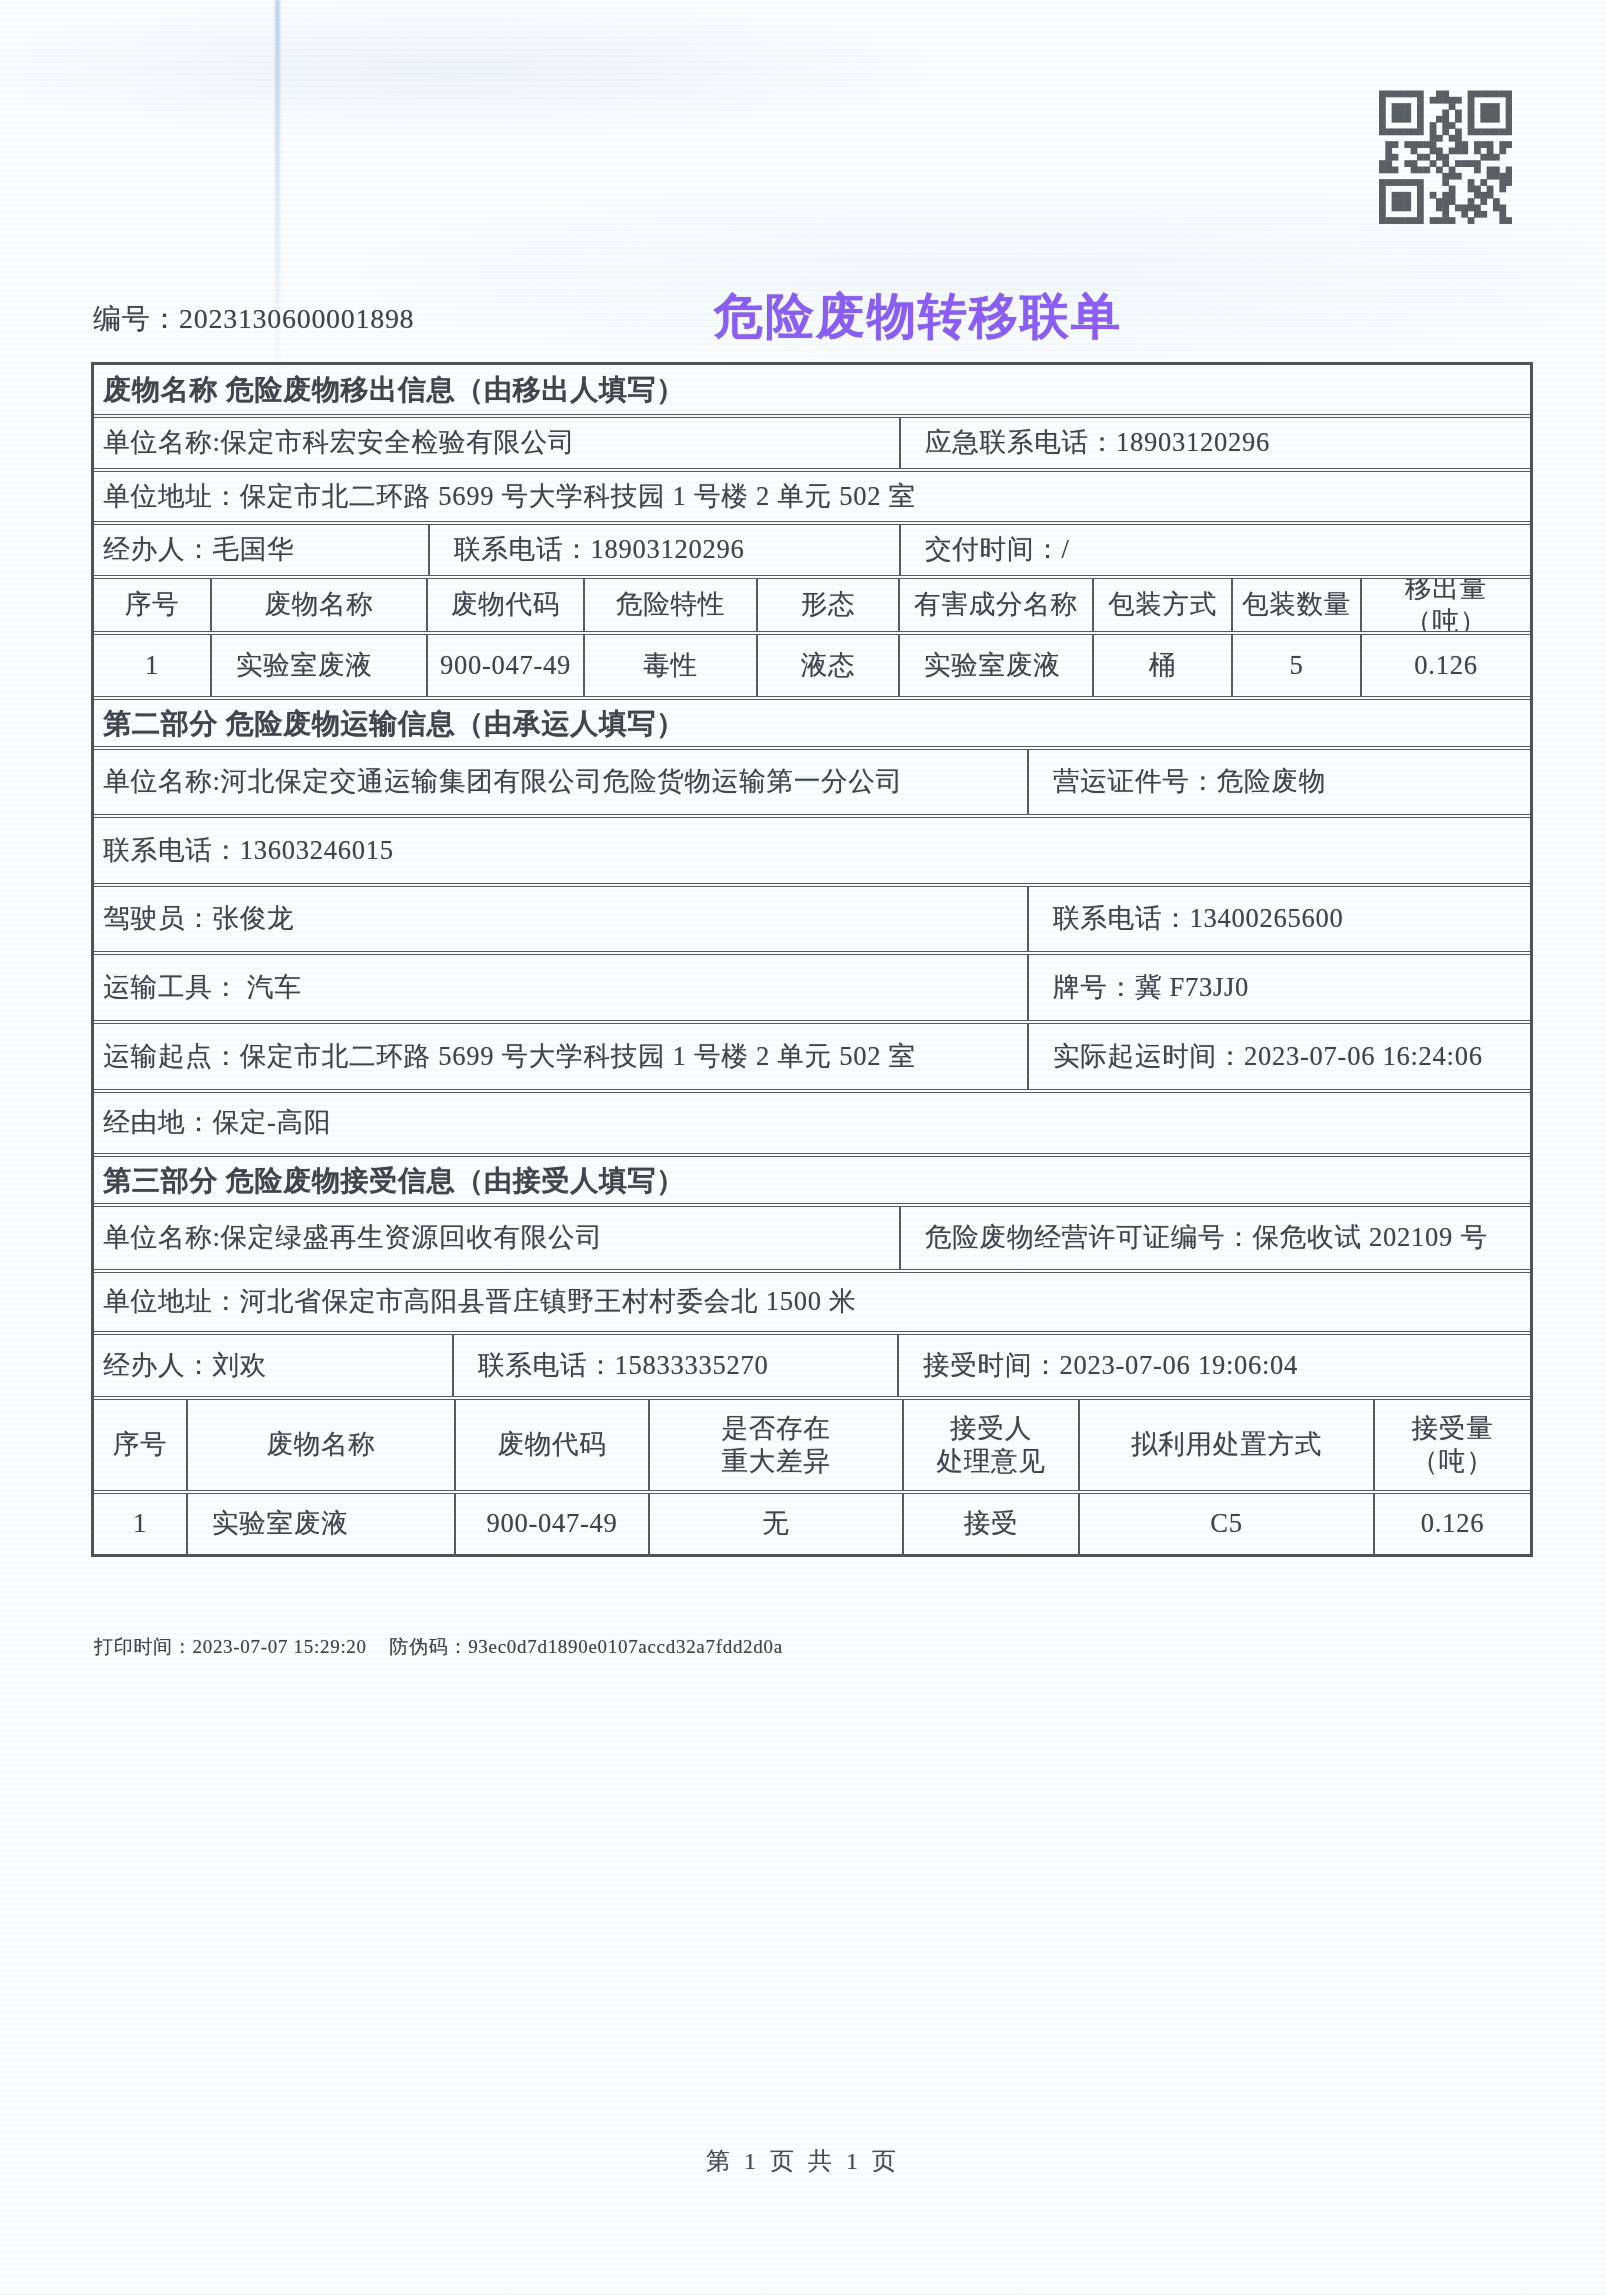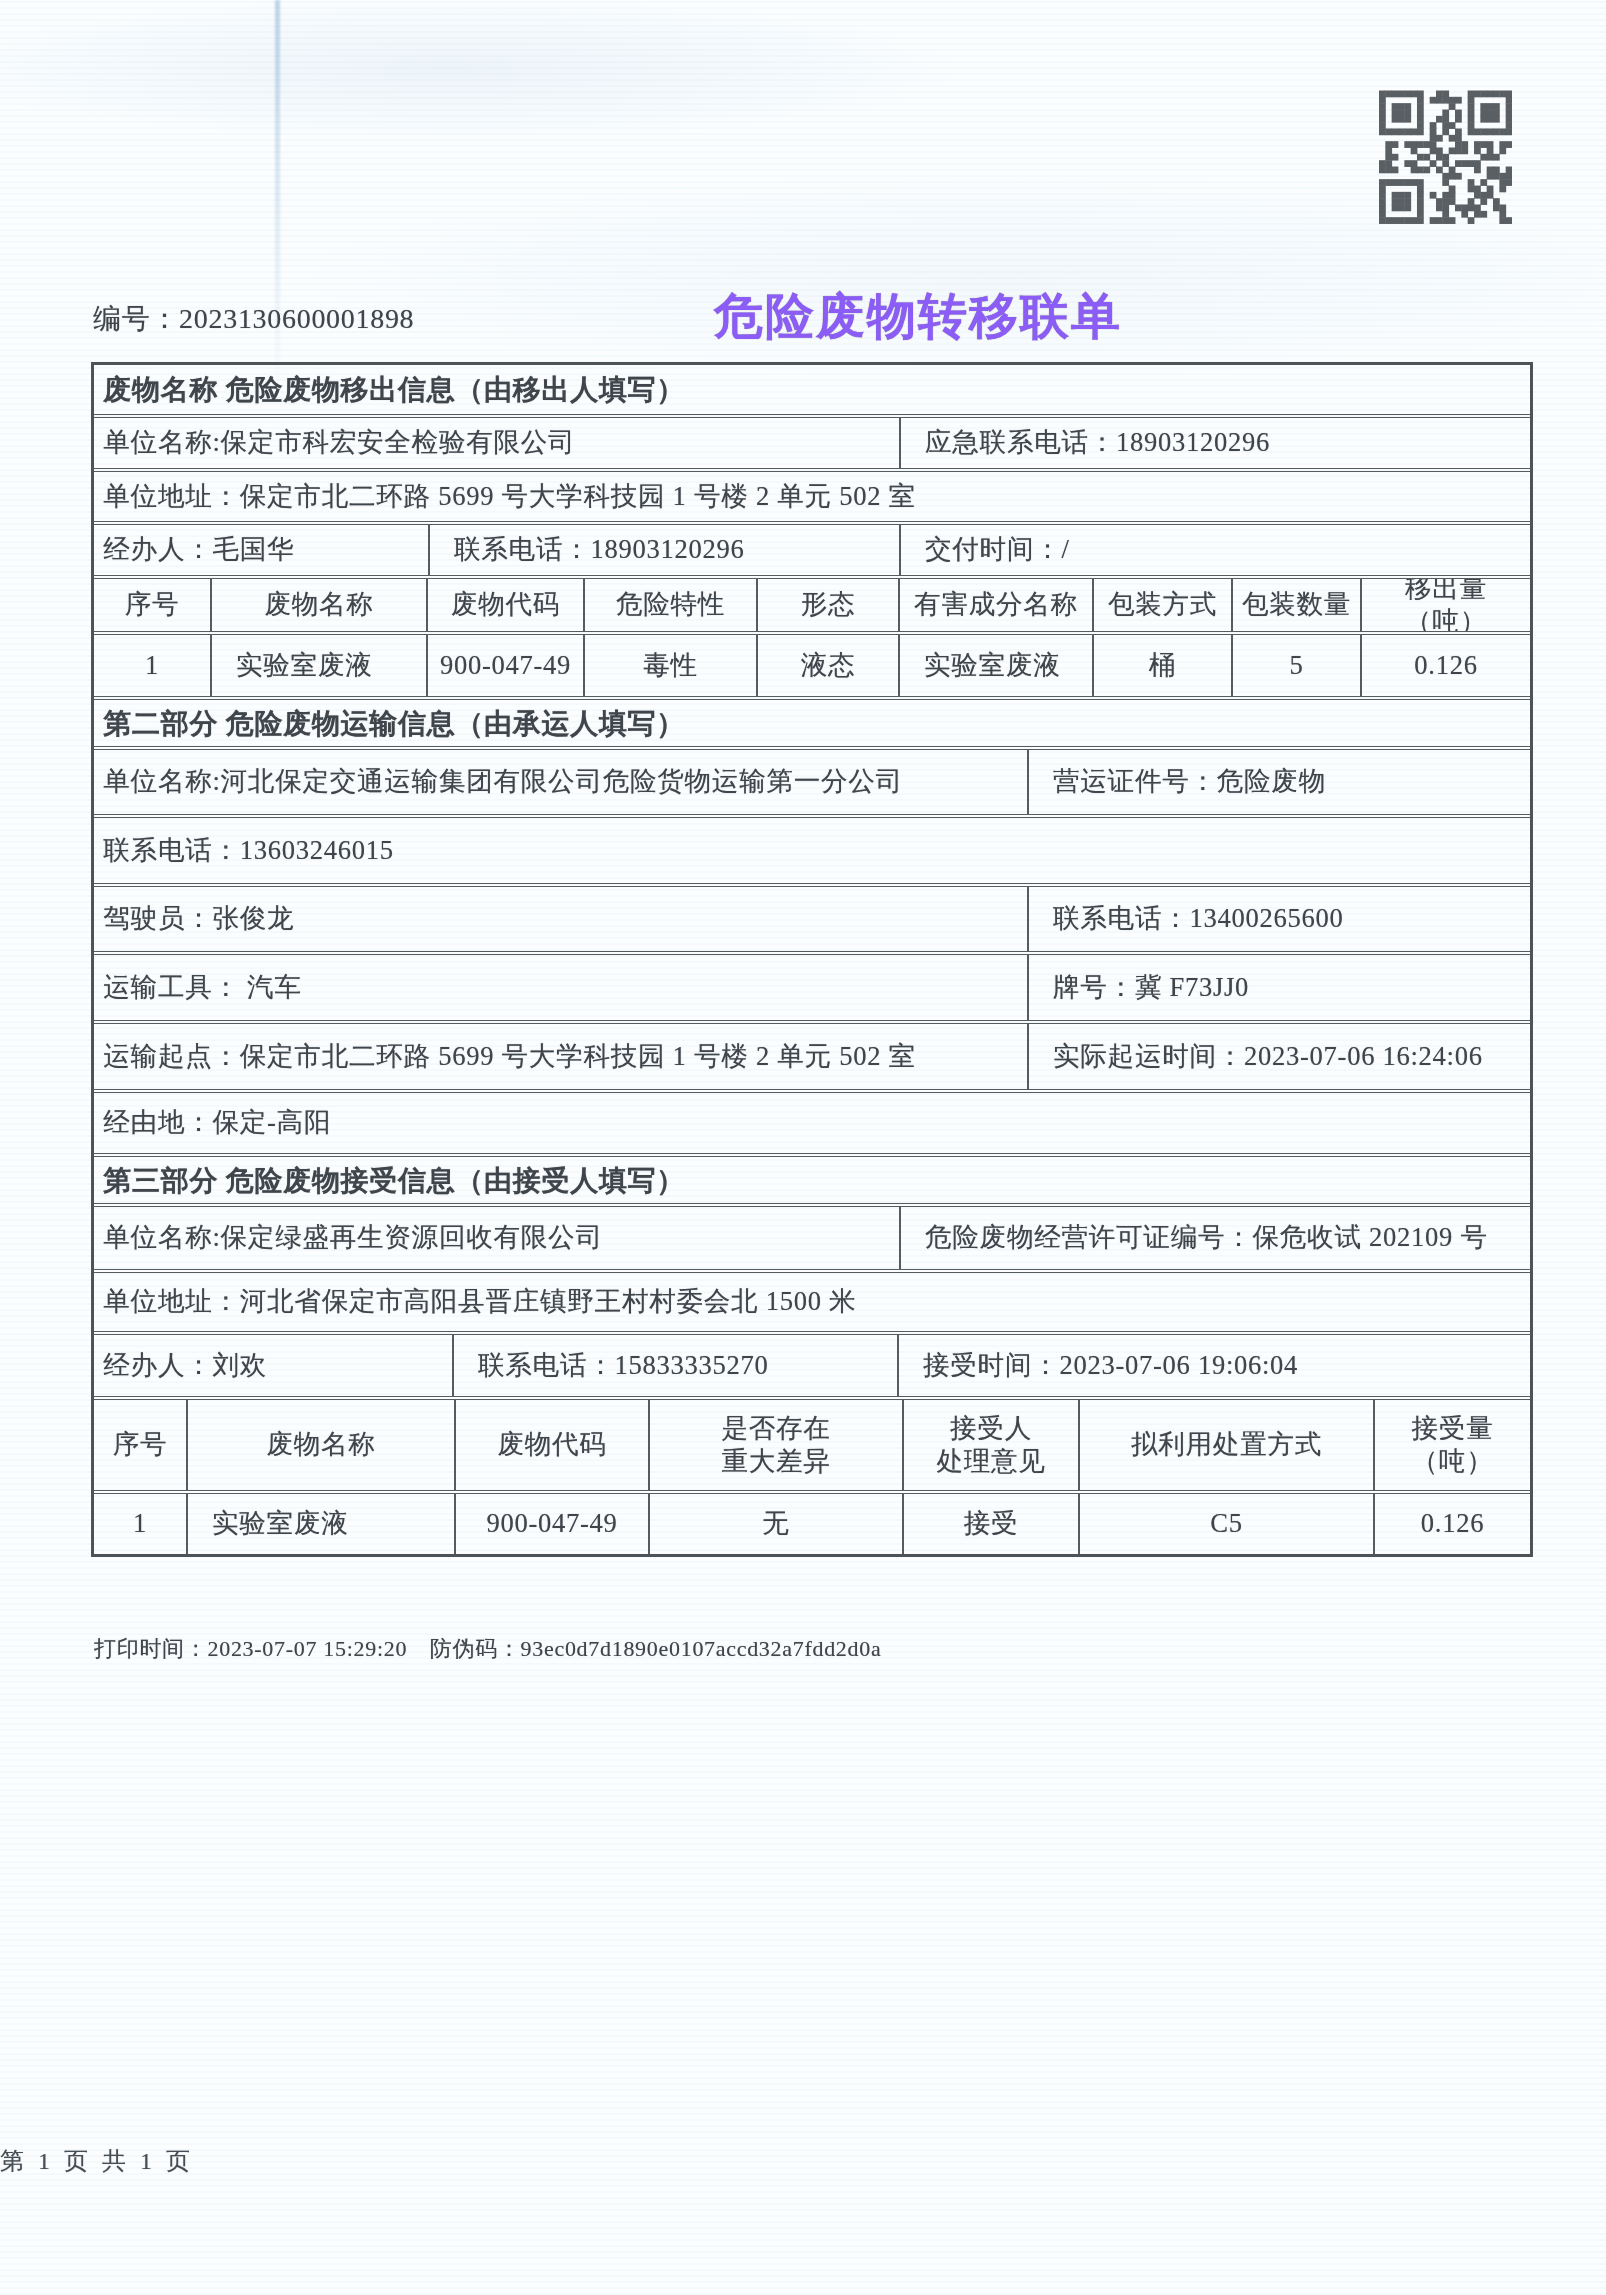--- a/index.html
+++ b/index.html
@@ -53,25 +53,25 @@
   .g-1   { grid-template-columns:1fr; }
   .g-s1n { grid-template-columns:805px auto; }
   .g-s1a { grid-template-columns:334px 471px auto; }
   .g-s2  { grid-template-columns:933px auto; }
   .g-s3n { grid-template-columns:805px auto; }
   .g-s3a { grid-template-columns:358px 445px auto; }
   .g-ta  { grid-template-columns:116px 216px 157px 173px 142px 194px 139px 129px auto; }
   .g-tb  { grid-template-columns:92px 268px 194px 254px 176px 295px auto; }
 
   
-  .print-line { position:absolute; left:94px; top:1634px; font-size:22px; white-space:nowrap;text-align:center; }
+  .print-line { position:absolute; left:94px; top:1634px; font-size:19px; white-space:nowrap;text-align:center; }
   .print-line span { margin-right:22.6px; }
   .page-footer {
     position:absolute; left:0; top:2145px; width:100%;
-    text-align:left; font-size:24px; color:#474d54; letter-spacing:4px;
+    text-align:center; font-size:24px; color:#474d54; letter-spacing:4px;
   }
 </style>
 </head>
 <body>
 
 <div class="crease"></div>
 
 <div class="serial txt">编号：2023130600001898</div>
 <div class="doc-title">危险废物转移联单</div>
 

